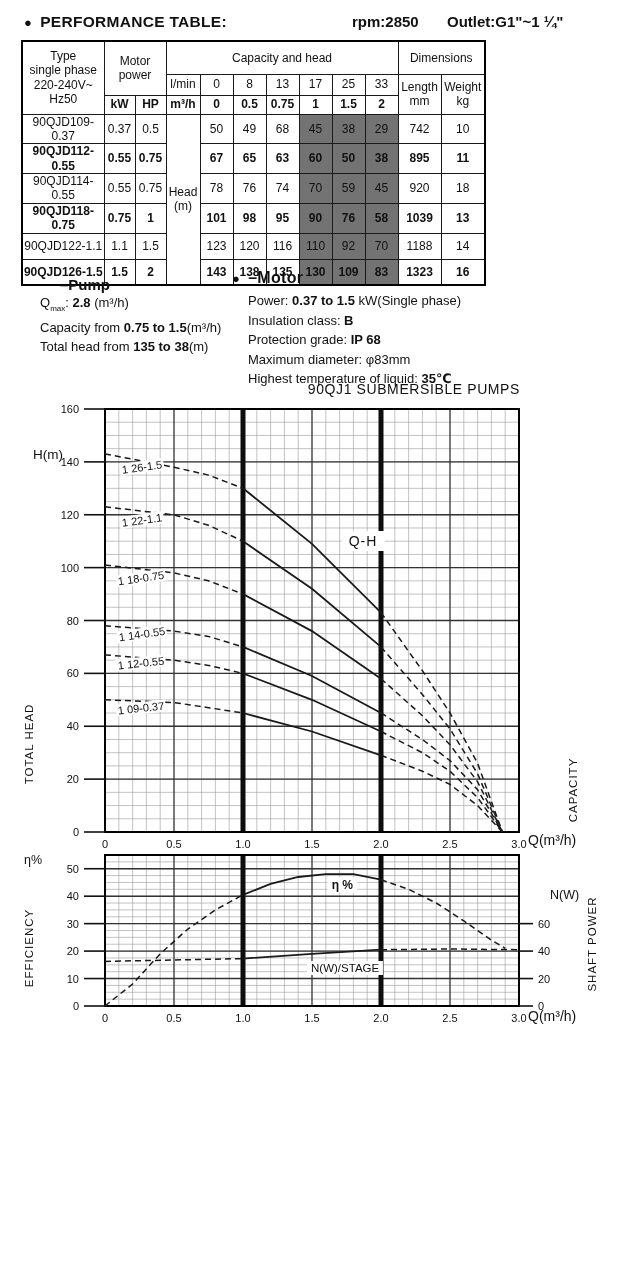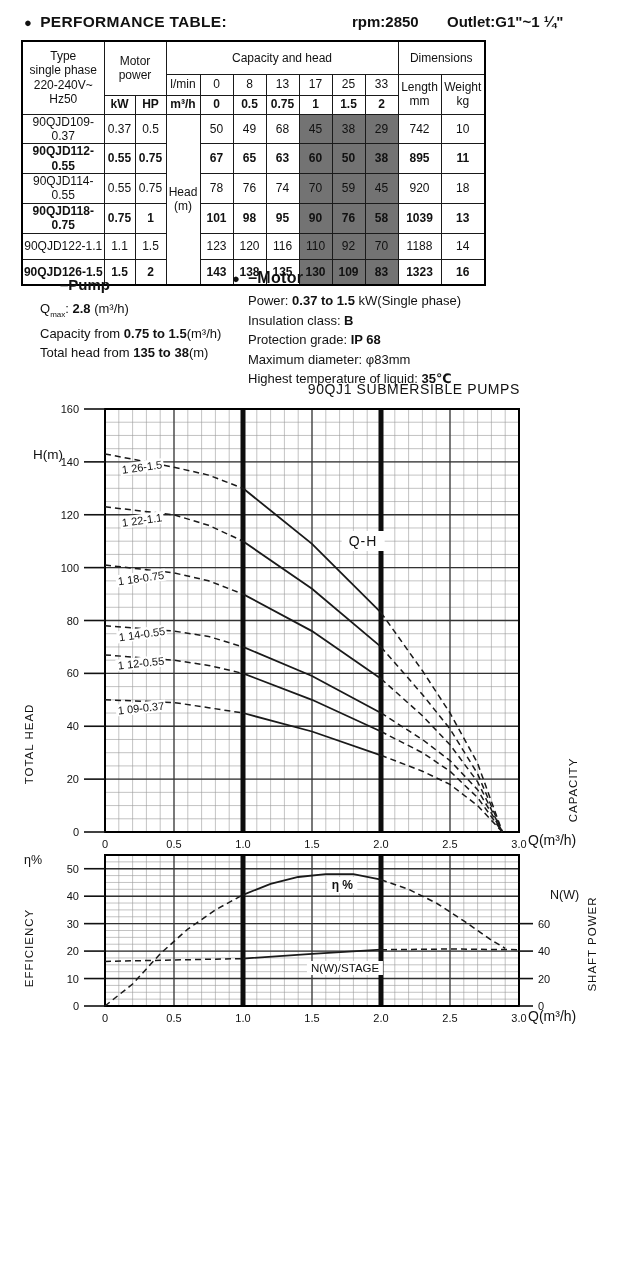--- a/index.html
+++ b/index.html
@@ -29,21 +29,21 @@
   tr.r3 td{font-weight:bold;}
   tr.r2 td{font-weight:normal;}
   td.bold17{font-weight:bold;}
 
   
   .tech-left{left:22px;top:274px;width:205px;}
   .tech-right{left:232px;top:269px;width:380px;}
   .tech-h{font-size:15px;font-weight:bold;letter-spacing:.3px;}
   .tech-h .blt{margin-right:8px;font-size:13px;}
   .tech-sub{font-size:15px;font-weight:bold;margin-left:38px;margin-top:2px;}
-  .tech-lines{margin-left:18px;margin-top:6px;font-size:13px;line-height:19px;}
+  .tech-lines{margin-left:18px;margin-top:0;font-size:13px;line-height:19px;}
   .tech-lines-motor{margin-left:16px;margin-top:4px;font-size:13px;line-height:19.5px;}
   .tech-lines b,.tech-lines-motor b{font-weight:bold;}
   sub.small{font-size:8px;}
 
   
   .chart-title{left:250px;top:381px;width:270px;text-align:right;font-size:14px;letter-spacing:.6px;}
   svg.chart{position:absolute;left:0;}
   #chart1{top:390px;} #chart2{top:845px;}
   .axis-lab{font-size:13.5px;}
   .hm-lab{left:33px;top:447px;}

